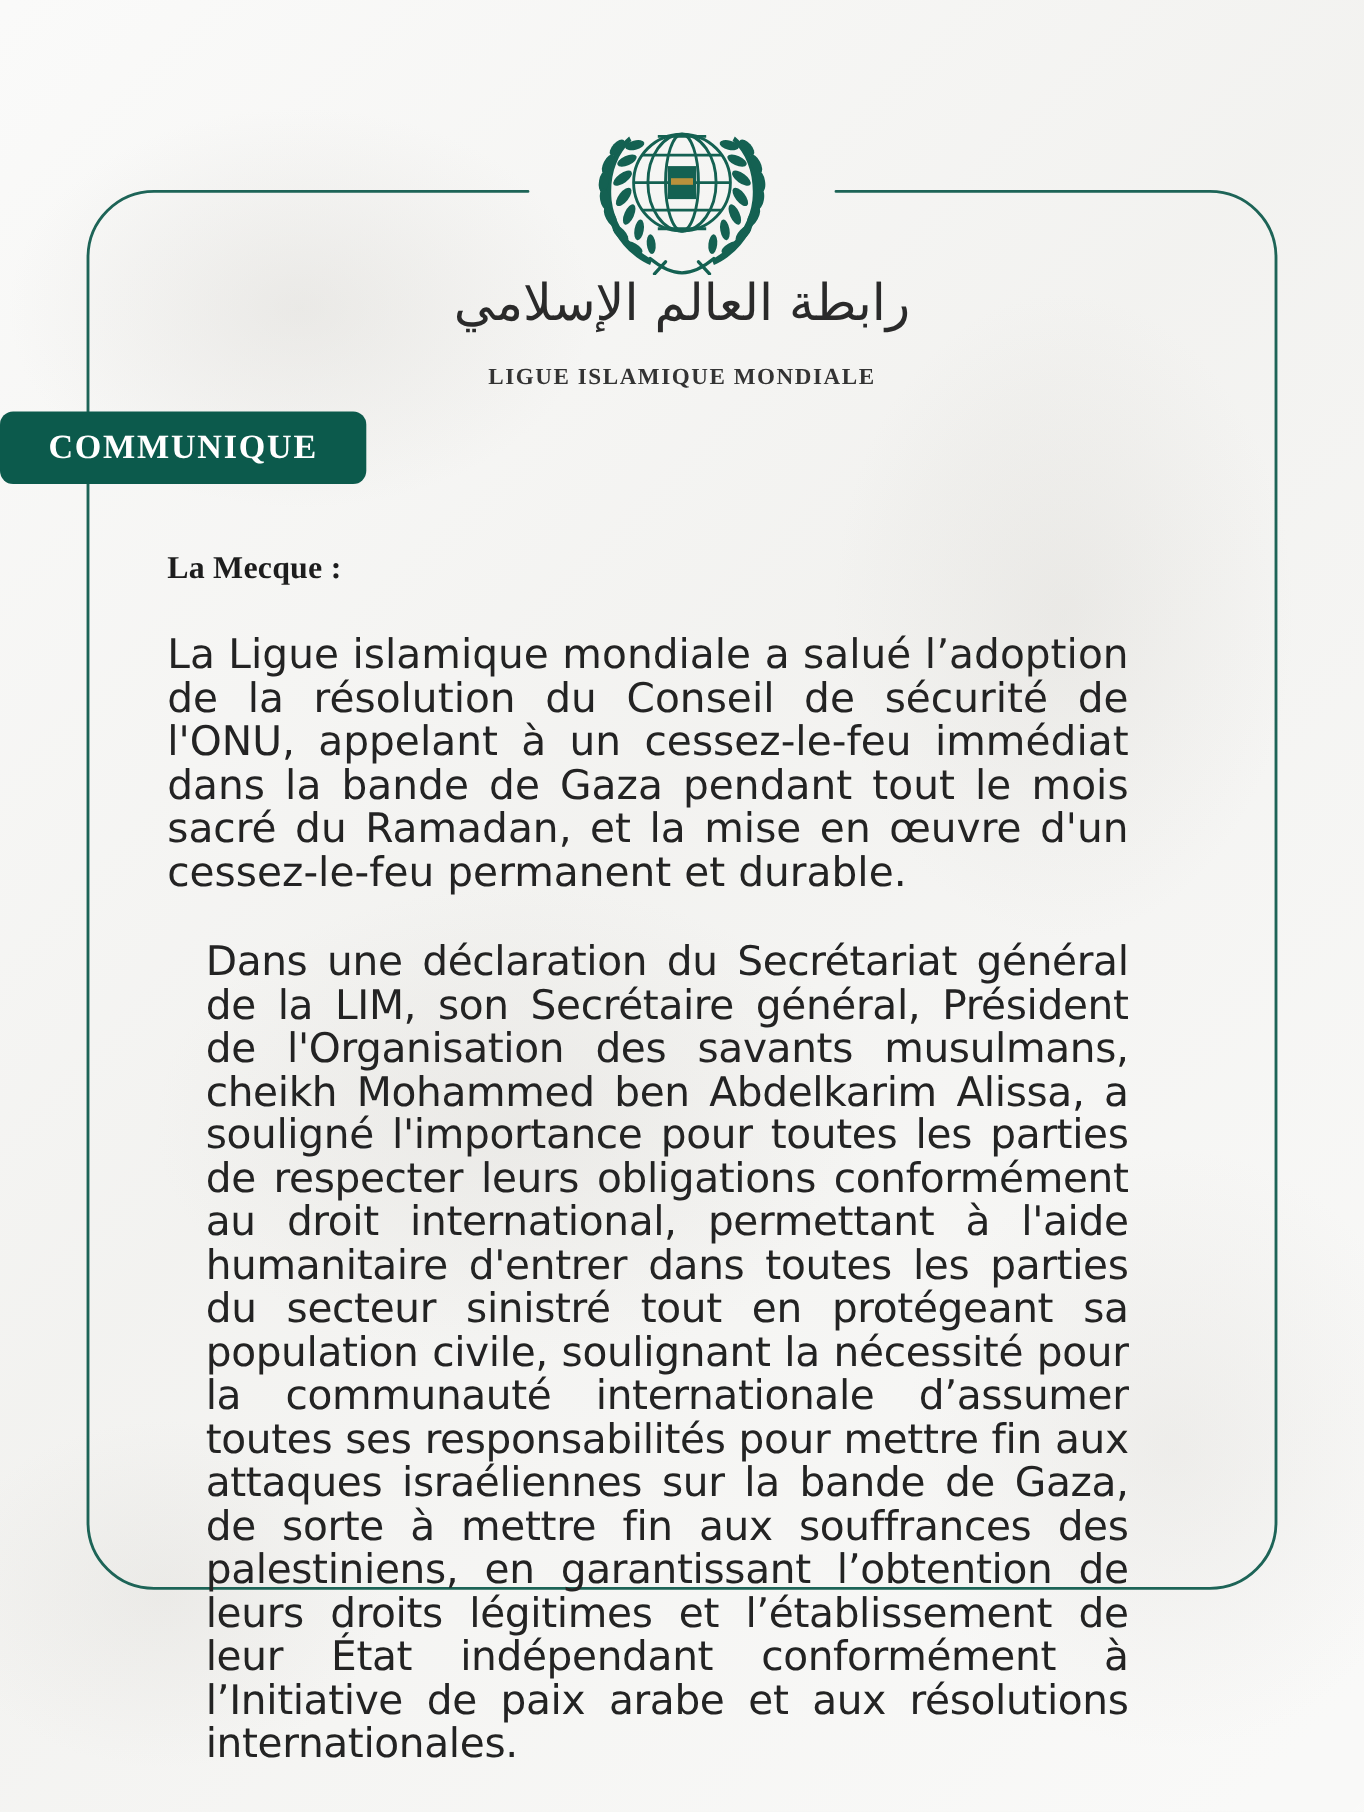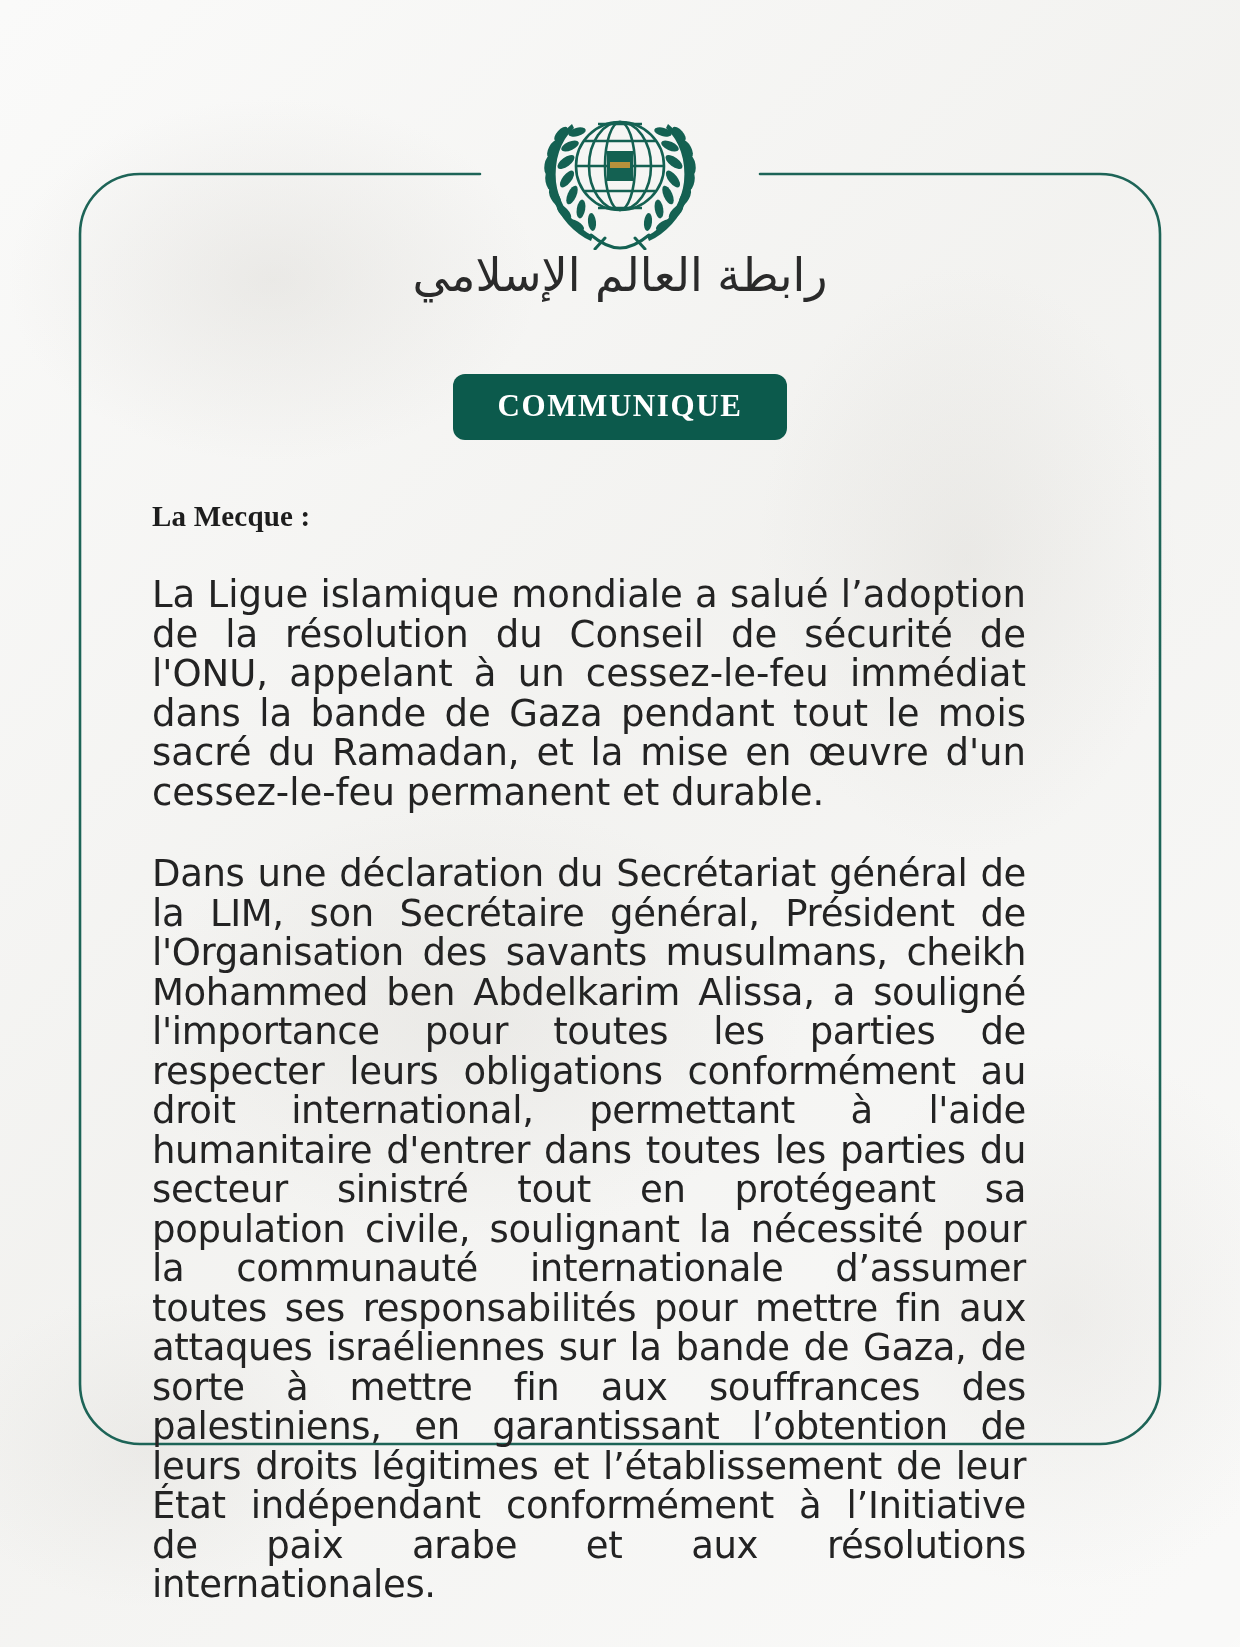--- a/index.html
+++ b/index.html
@@ -80,21 +80,20 @@
     font-weight: bold;
     font-size: 21px;
     letter-spacing: 1.4px;
     color: #333333;
   }
 
   .badge-row {
     position: absolute;
     left: 0; right: 0;
     top: 374px;
-    text-align: center;
   }
   .badge {
     display: inline-block;
     background: #0c5a4c;
     color: #ffffff;
     font-family: "Liberation Serif", serif;
     font-weight: bold;
     font-size: 31px;
     letter-spacing: 1.6px;
     padding: 14px 44px 16px 44px;
@@ -120,21 +119,21 @@
   .para {
     font-family: "DejaVu Sans", sans-serif;
     font-size: 37px;
     line-height: 39.5px;
     color: #232323;
     text-align: justify;
     margin: 0 0 42px 0;
     -webkit-hyphens: none;
     hyphens: none;
   }
-  .para:last-child { margin-bottom: 0; }
+  .para:last-child { margin-bottom: 0; margin-left: 35px; }
   .para.tight { letter-spacing: -0.35px; }
 </style>
 </head>
 <body>
 
 <div class="paper-texture"></div>
 
 <div class="frame-wrap">
   <svg width="1084" height="1274" viewBox="0 0 1084 1274" fill="none" xmlns="http://www.w3.org/2000/svg">
 
@@ -209,20 +208,21 @@
           <path d="M66 127 C78 137 88 140 95 140 C102 140 112 137 124 127"></path>
           <path d="M80 130 L70 141"></path>
           <path d="M110 130 L120 141"></path>
         </g>
       </svg>
     </span>
   </div>
 
   <div class="arabic-name">رابطة العالم الإسلامي</div>
 
+  <div class="latin-name">LIGUE ISLAMIQUE MONDIALE</div>
 
   <div class="badge-row">
     <span class="badge">COMMUNIQUE</span>
   </div>
 
   <div class="body-area">
     <p class="dateline">La Mecque :</p>
     <p class="para">La Ligue islamique  mondiale a salué l’adoption de la résolution du Conseil de sécurité de l'ONU, appelant à un cessez-le-feu immédiat dans la bande de Gaza pendant tout le mois sacré du Ramadan, et la mise en œuvre d'un cessez-le-feu permanent et durable.</p>
     <p class="para tight">Dans une déclaration du Secrétariat général de la LIM, son Secrétaire général, Président de l'Organisation des savants musulmans, cheikh Mohammed ben Abdelkarim Alissa, a souligné l'importance pour toutes les parties de respecter leurs obligations conformément au droit international, permettant à l'aide humanitaire d'entrer dans toutes les parties du secteur sinistré tout en protégeant sa population civile, soulignant la nécessité pour la communauté internationale d’assumer toutes ses responsabilités pour mettre fin aux attaques israéliennes sur la bande de Gaza, de sorte à mettre fin aux souffrances des palestiniens, en garantissant l’obtention de leurs droits légitimes et l’établissement de leur État indépendant conformément à l’Initiative de paix arabe et aux résolutions internationales.</p>
   </div>

